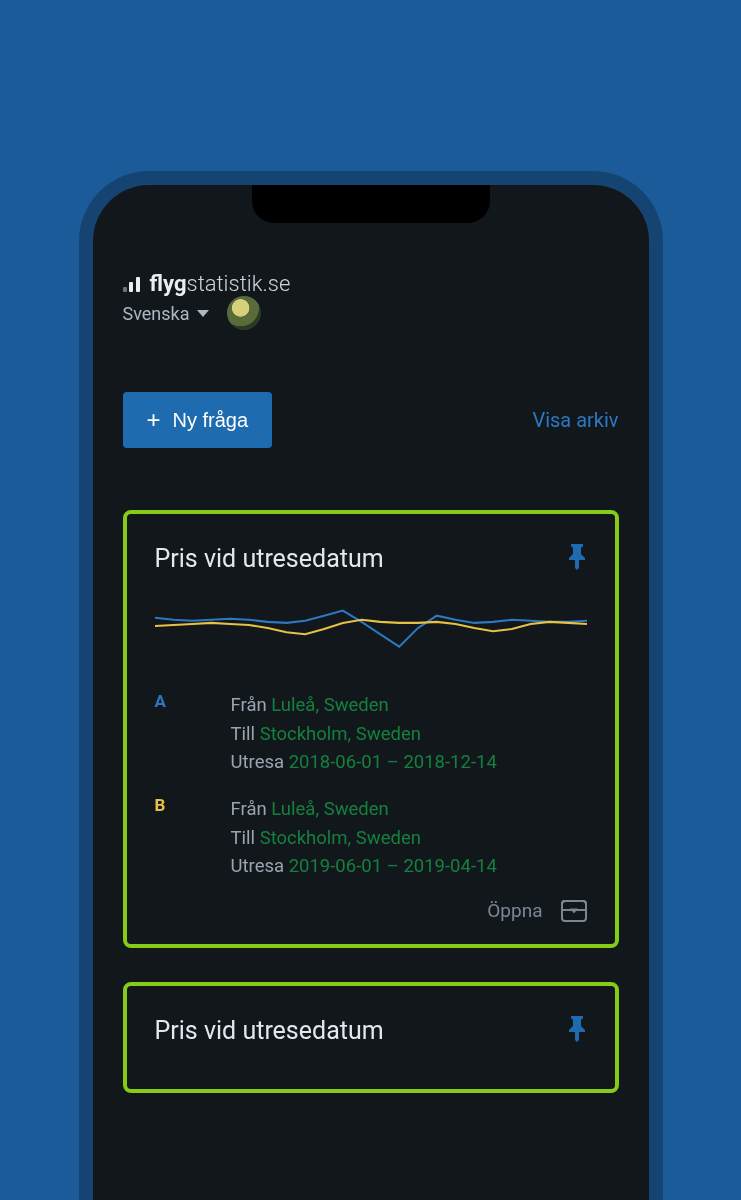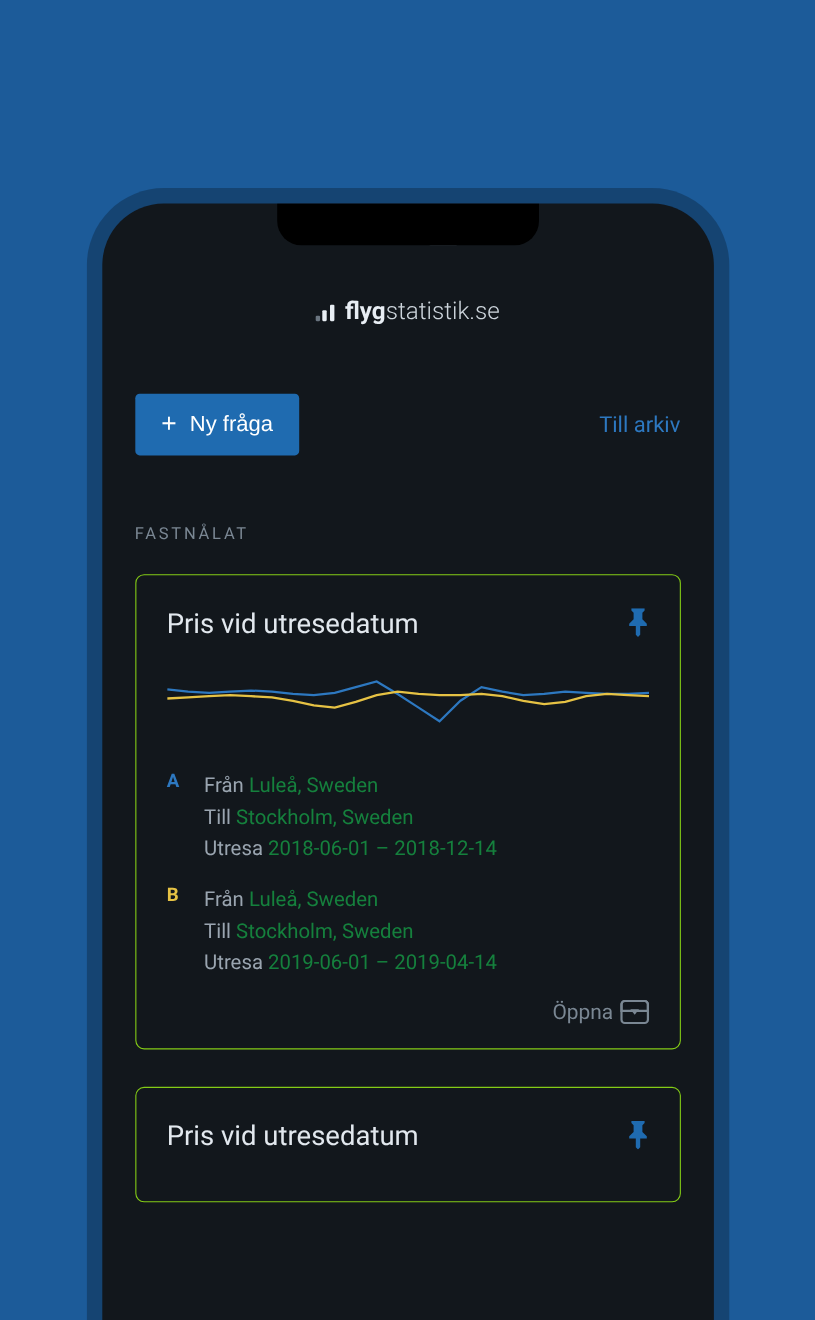--- a/index.html
+++ b/index.html
@@ -76,21 +76,21 @@
     border-radius: 1.5px;
   }
 
   .app {
     padding: 38px 30px 0 30px;
     color: #e8eef4;
   }
   .topbar {
     display: flex;
     justify-content: space-between;
-    align-items: center;
+    align-items: flex-start;
     margin-bottom: 62px;
     flex-direction: column;
   }
   .brand {
     display: flex;
     align-items: center;
     gap: 10px;
   }
   .brand-bars { display:flex; align-items:flex-end; gap:2.5px; height:16px; }
   .brand-bars span { display:block; width:4px; background:#e8eef4; border-radius:1px; }
@@ -130,45 +130,45 @@
   .link { color:#2d78c0; font-size:20px; cursor:pointer;}
 
   .section-label {
     color:#7a8793;
     font-size:15px;
     letter-spacing:2.5px;
     margin-bottom:28px;
   }
 
   .card {
-    border:1px solid #84cc16;
+    border:4px solid #84cc16;
     border-radius:8px;
     padding:30px 28px 22px 28px;
     margin-bottom:34px;
   }
   .card-head {
     display:flex; justify-content:space-between; align-items:flex-start;
     margin-bottom:22px;
   }
   .card-title { font-size:25px; color:#e2e8ee; font-weight:400;}
   .pin-icon { width:20px; height:26px; cursor:pointer; }
 
   .spark { width:100%; height:62px; margin-bottom:30px; }
 
   .series { margin-bottom:18px; }
   .series-row { display:flex; gap:18px; }
   .series-tag { font-size:17px; font-weight:700; width:16px; }
   .tag-a { color:#2d78c0; }
   .tag-b { color:#e6c244; }
   .series-body { flex:1; font-size:18.5px; line-height:1.55; color:#d0d8df;}
   .series-body b { color:#15803d; font-weight:400;margin-top:23px;}
-  .lbl { color:#9aa5b0; }
+  .lbl { color:#9aa5b0;margin-left:42px; }
 
   .card-foot {
-    display:flex; justify-content:flex-end; align-items:center; gap:6px;
+    display:flex; justify-content:flex-end; align-items:center; gap:18px;
     color:#7a8793; font-size:19px;
     margin-top:6px;
   }
   .archive-box {
     width:26px;height:22px;border:2px solid #7a8793;border-radius:4px;
     position:relative; cursor:pointer;
   }
   .archive-box::before{
     content:""; position:absolute; left:-2px; top:-2px; right:-2px; height:7px;
     border:2px solid #7a8793; border-radius:4px 4px 0 0;
@@ -202,31 +202,37 @@
       <div class="brand">
         <div class="brand-bars">
             <span></span>
             <span></span>
             <span></span>
           </div>
         <div class="brand-text">
           <span class="bold">flyg</span><span class="thin">statistik.se</span>
         </div>
       </div>
+      <div class="top-right">
+        <div class="lang">
+          <span>Svenska</span>
+          <span class="caret-down"></span>
+        </div>
+        <div class="avatar"></div>
+      </div>
     </div>
 
     <div class="actions-row">
       <button class="btn-primary">
         <span class="plus">+</span>
         <span>Ny fråga</span>
       </button>
-      <span class="link">Till arkiv</span>
-    </div>
-
-    <div class="section-label">FASTNÅLAT</div>
+      <span class="link">Visa arkiv</span>
+    </div>
+
 
     <div class="card">
       <div class="card-head">
         <div class="card-title">Pris vid utresedatum</div>
         <svg class="pin-icon" viewBox="0 0 20 26">
             <path d="M4 0h12v2l-2 2v6l4 4v2H12v8l-2 2-2-2v-8H2v-2l4-4V4L4 2V0z" fill="#1f6bb0"></path>
           </svg>
       </div>
 
       <svg class="spark" viewBox="0 0 440 60" preserveAspectRatio="none">

